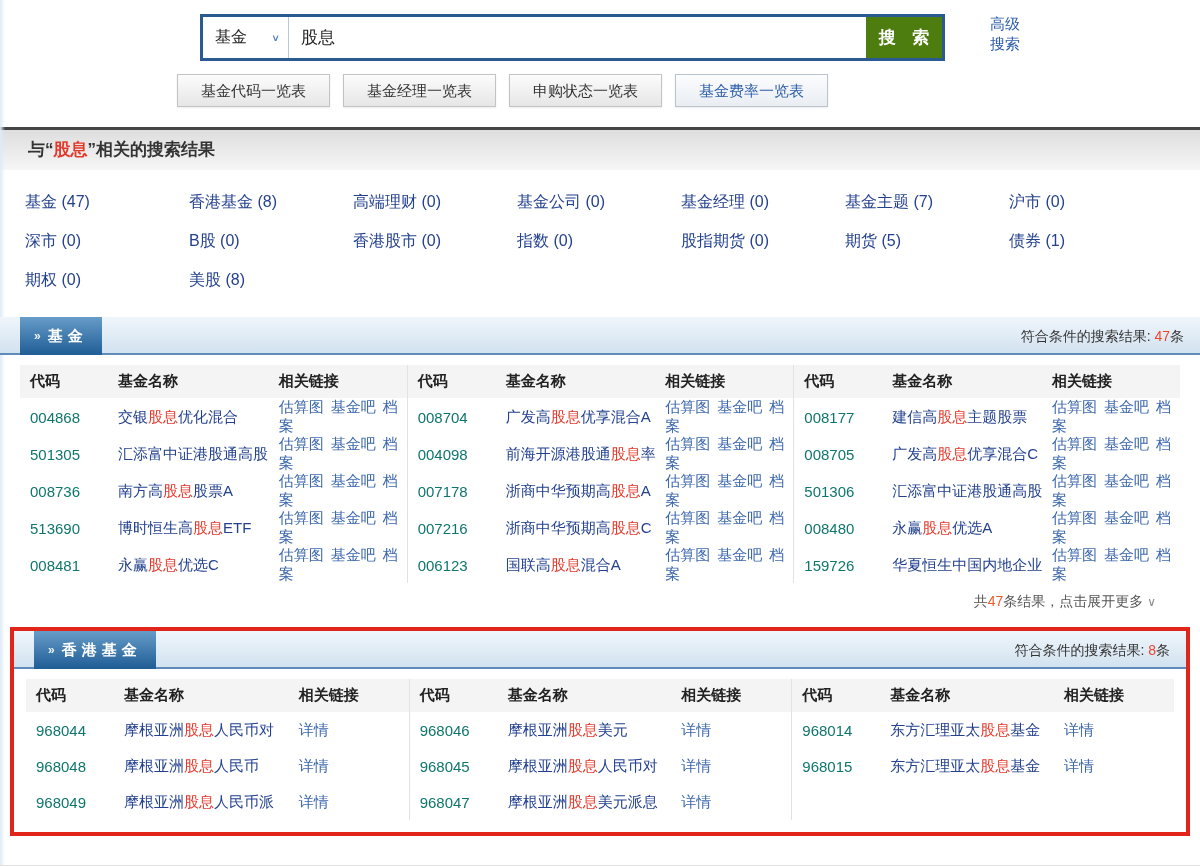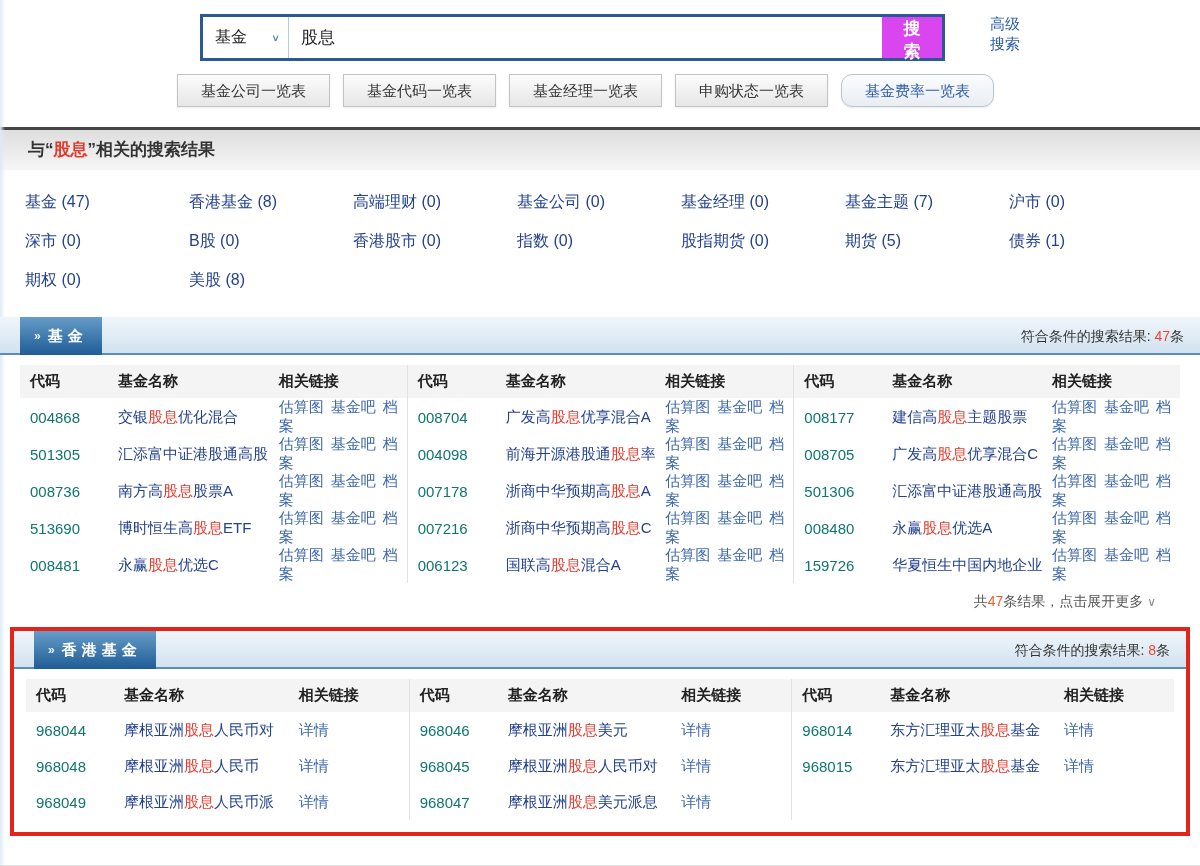--- a/index.html
+++ b/index.html
@@ -14,29 +14,29 @@
 
   
   .search-area { padding-top:14px; position:relative; }
   .search-box { margin-left:200px; width:745px; height:47px; display:flex;
     border:3px solid #2a5a92; background:#fff; }
   .cat-select { width:86px; display:flex; align-items:center; justify-content:space-between;
     padding:0 8px 0 12px; border-right:1px solid #b9c7d6; cursor:pointer; font-size:16px; color:#222; }
   .cat-select .chev { color:#4a7ab0; font-size:12px; transform:scaleY(.8); }
   .search-input { flex:1; border:none; outline:none; font-size:17px; padding:0 12px; color:#222;
     font-family:"Liberation Sans","DejaVu Sans",sans-serif; }
-  .search-btn { width:60px; background:#d946ef; color:#fff; border:none; font-size:17px;
+  .search-btn { width:76px; background:#4d7c0f; color:#fff; border:none; font-size:17px;
     font-weight:bold; letter-spacing:6px; padding-left:6px; cursor:pointer; }
   .adv-search { position:absolute; left:958px; top:14px; color:#2a5ca8; font-size:15px;
     line-height:20px; cursor:pointer;margin-left:32px; }
   .quick-row { margin:13px 0 0 177px; display:flex; }
   .quick-btn { width:153px; height:33px; margin-right:13px; font-size:15px; color:#333;
     background:linear-gradient(#fcfcfc,#e6e6e6); border:1px solid #c3c3c3;
     box-shadow:0 1px 2px rgba(0,0,0,.08); cursor:pointer; text-align:center; line-height:31px; }
-  .quick-btn.active { color:#2a5ca8; border-color:#b9c4cf; background:linear-gradient(#fbfcfe,#e9edf2);border-radius:11px; }
+  .quick-btn.active { color:#2a5ca8; border-color:#b9c4cf; background:linear-gradient(#fbfcfe,#e9edf2); }
 
   
   .result-bar { margin-top:20px; height:43px; border-top:3px solid #454545;
     background:linear-gradient(#dedede,#f6f6f6); line-height:40px; padding-left:28px;
     font-size:17px; font-weight:bold; color:#333; }
   .result-bar .kw { color:#e3392b; }
 
   
   .categories { padding:22px 0 8px 25px; display:grid;
     grid-template-columns:repeat(7,164px); grid-auto-rows:39px; }
@@ -90,21 +90,20 @@
       <span class="chev">∨</span>
     </div>
     <input class="search-input" type="text" value="股息" style="">
     <button class="search-btn">搜 索</button>
   </div>
   <div class="adv-search">
     <div>高级</div>
     <div>搜索</div>
   </div>
   <div class="quick-row">
-    <button class="quick-btn">基金公司一览表</button>
     <button class="quick-btn">基金代码一览表</button>
     <button class="quick-btn">基金经理一览表</button>
     <button class="quick-btn">申购状态一览表</button>
     <button class="quick-btn active">基金费率一览表</button>
   </div>
 </div>
 
 <div class="result-bar">
   <span>与“</span><span class="kw">股息</span><span>”相关的搜索结果</span>
 </div>

